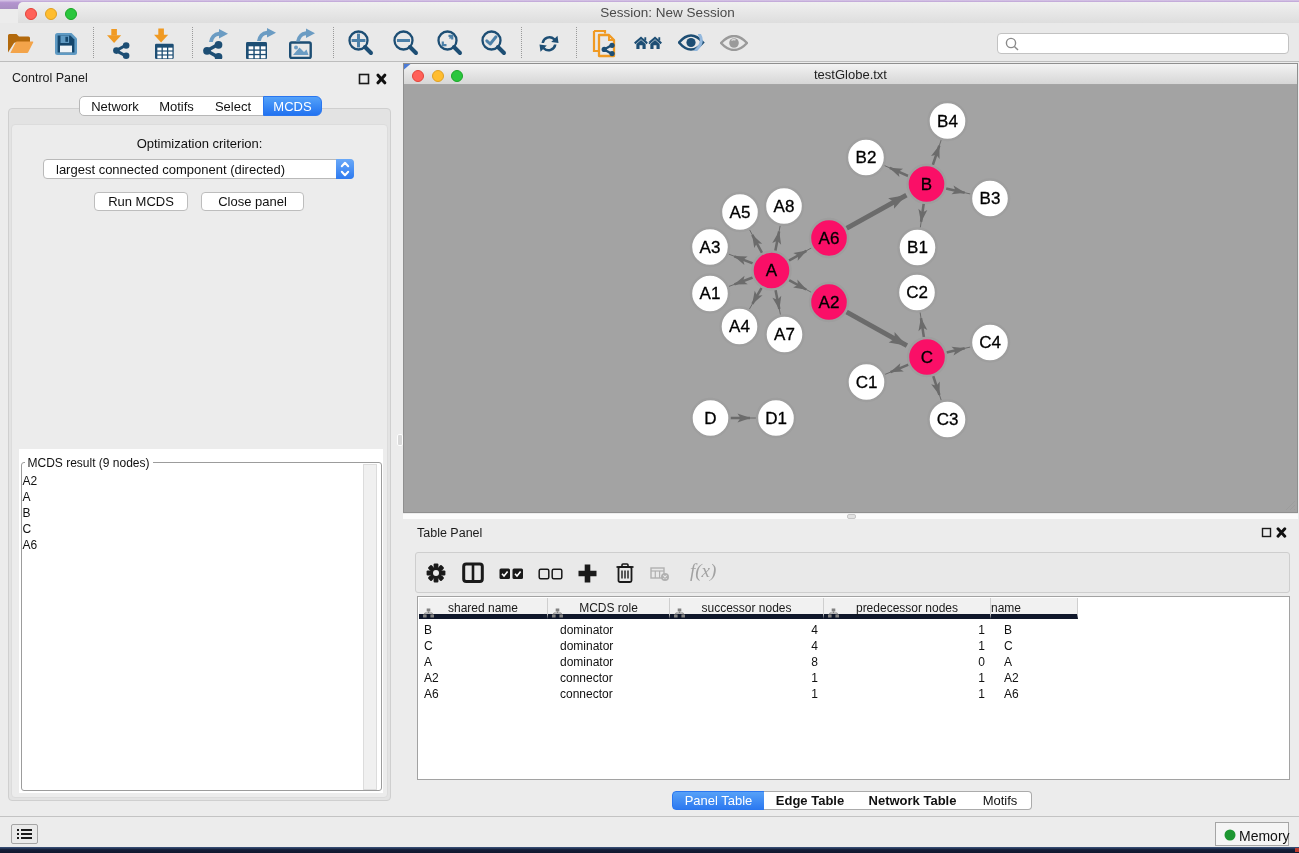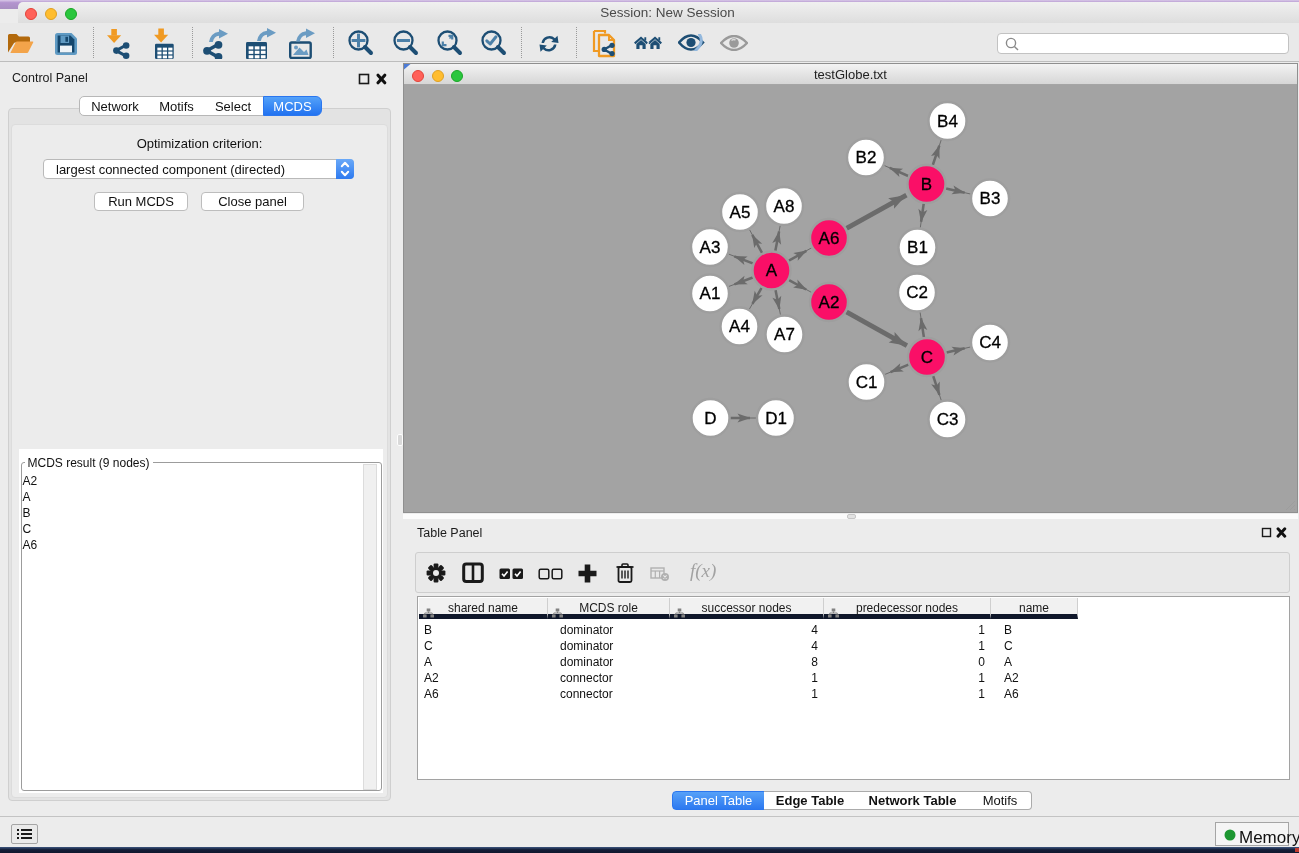--- a/index.html
+++ b/index.html
@@ -67,21 +67,21 @@
   .th { position:absolute; top:1px; height:21px; background:#f1f1f1;
     border-right:1px solid #cfcfcf; border-bottom:5px solid #0f172a; font-size:12px; color:#1a1a1a; }
   .td { position:absolute; font-size:12px; color:#111; height:16px; line-height:16px; }
   .btab { position:absolute; top:791px; height:19px; background:#fff; border:1px solid #ababab;
     font-size:13px; line-height:18px; text-align:center; color:#111; }
   
   #status { left:0; top:816px; width:1299px; height:31px; background:#ececec; border-top:1px solid #c3c3c3; }
   #listbtn { left:11px; top:824px; width:27px; height:20px; background:#eaeaea;
     border:1px solid #a5a5a5; border-radius:2px; }
   #membtn { left:1215px; top:822px; width:74px; height:24px; background:#f5f5f5;
-    border:1px solid #a5a5a5; font-size:17px; color:#111; }
+    border:1px solid #a5a5a5; font-size:14px; color:#111; }
   #deskstrip { left:0; top:847px; width:1299px; height:6px;
     background:linear-gradient(#3d5680,#141e38 45%,#10182e); }
 </style>
 </head>
 <body>
 <div id="purple" class="abs"></div>
 <div id="titlebar" class="abs">
   <div class="t">Session: New Session</div>
   <div class="tl" style="left:7px;background:#ff6159;border:0.5px solid #e24339;"></div>
   <div class="tl" style="left:26.9px;background:#ffbd2f;border:0.5px solid #dfa023;"></div>
@@ -458,21 +458,21 @@
           </g>
         </svg></span>successor nodes</div>
 <div class="th" style="left:406px;width:167px;text-align:center;line-height:20px;"><span style="position:absolute;left:4px;top:5px;"><svg width="11" height="10" viewBox="0 0 11 10" style="vertical-align:-1px;margin-right:4px">
           <g fill="#828282">
             <rect x="3.7" y="0.5" width="3.6" height="3"></rect>
             <rect x="0" y="6.5" width="3.6" height="3"></rect>
             <rect x="7.4" y="6.5" width="3.6" height="3"></rect>
             <path d="M5.5,3.5 L5.5,5 M1.8,6.5 L1.8,5 L9.2,5 L9.2,6.5" stroke="#828282" fill="none" stroke-width="1"></path>
           </g>
         </svg></span>predecessor nodes</div>
-<div class="th" style="left:573px;width:87px;text-align:center;line-height:20px;">name</div>
+<div class="th" style="left:573px;width:87px;text-align:left;line-height:20px;">name</div>
 <div class="td" style="left:6px;top:25px;width:120px;">B</div>
 <div class="td" style="left:142px;top:25px;width:100px;">dominator</div>
 <div class="td" style="left:252px;top:25px;width:148px;text-align:right;">4</div>
 <div class="td" style="left:406px;top:25px;width:161px;text-align:right;">1</div>
 <div class="td" style="left:586px;top:25px;width:80px;">B</div>
 <div class="td" style="left:6px;top:41px;width:120px;">C</div>
 <div class="td" style="left:142px;top:41px;width:100px;">dominator</div>
 <div class="td" style="left:252px;top:41px;width:148px;text-align:right;">4</div>
 <div class="td" style="left:406px;top:41px;width:161px;text-align:right;">1</div>
 <div class="td" style="left:586px;top:41px;width:80px;">C</div>

